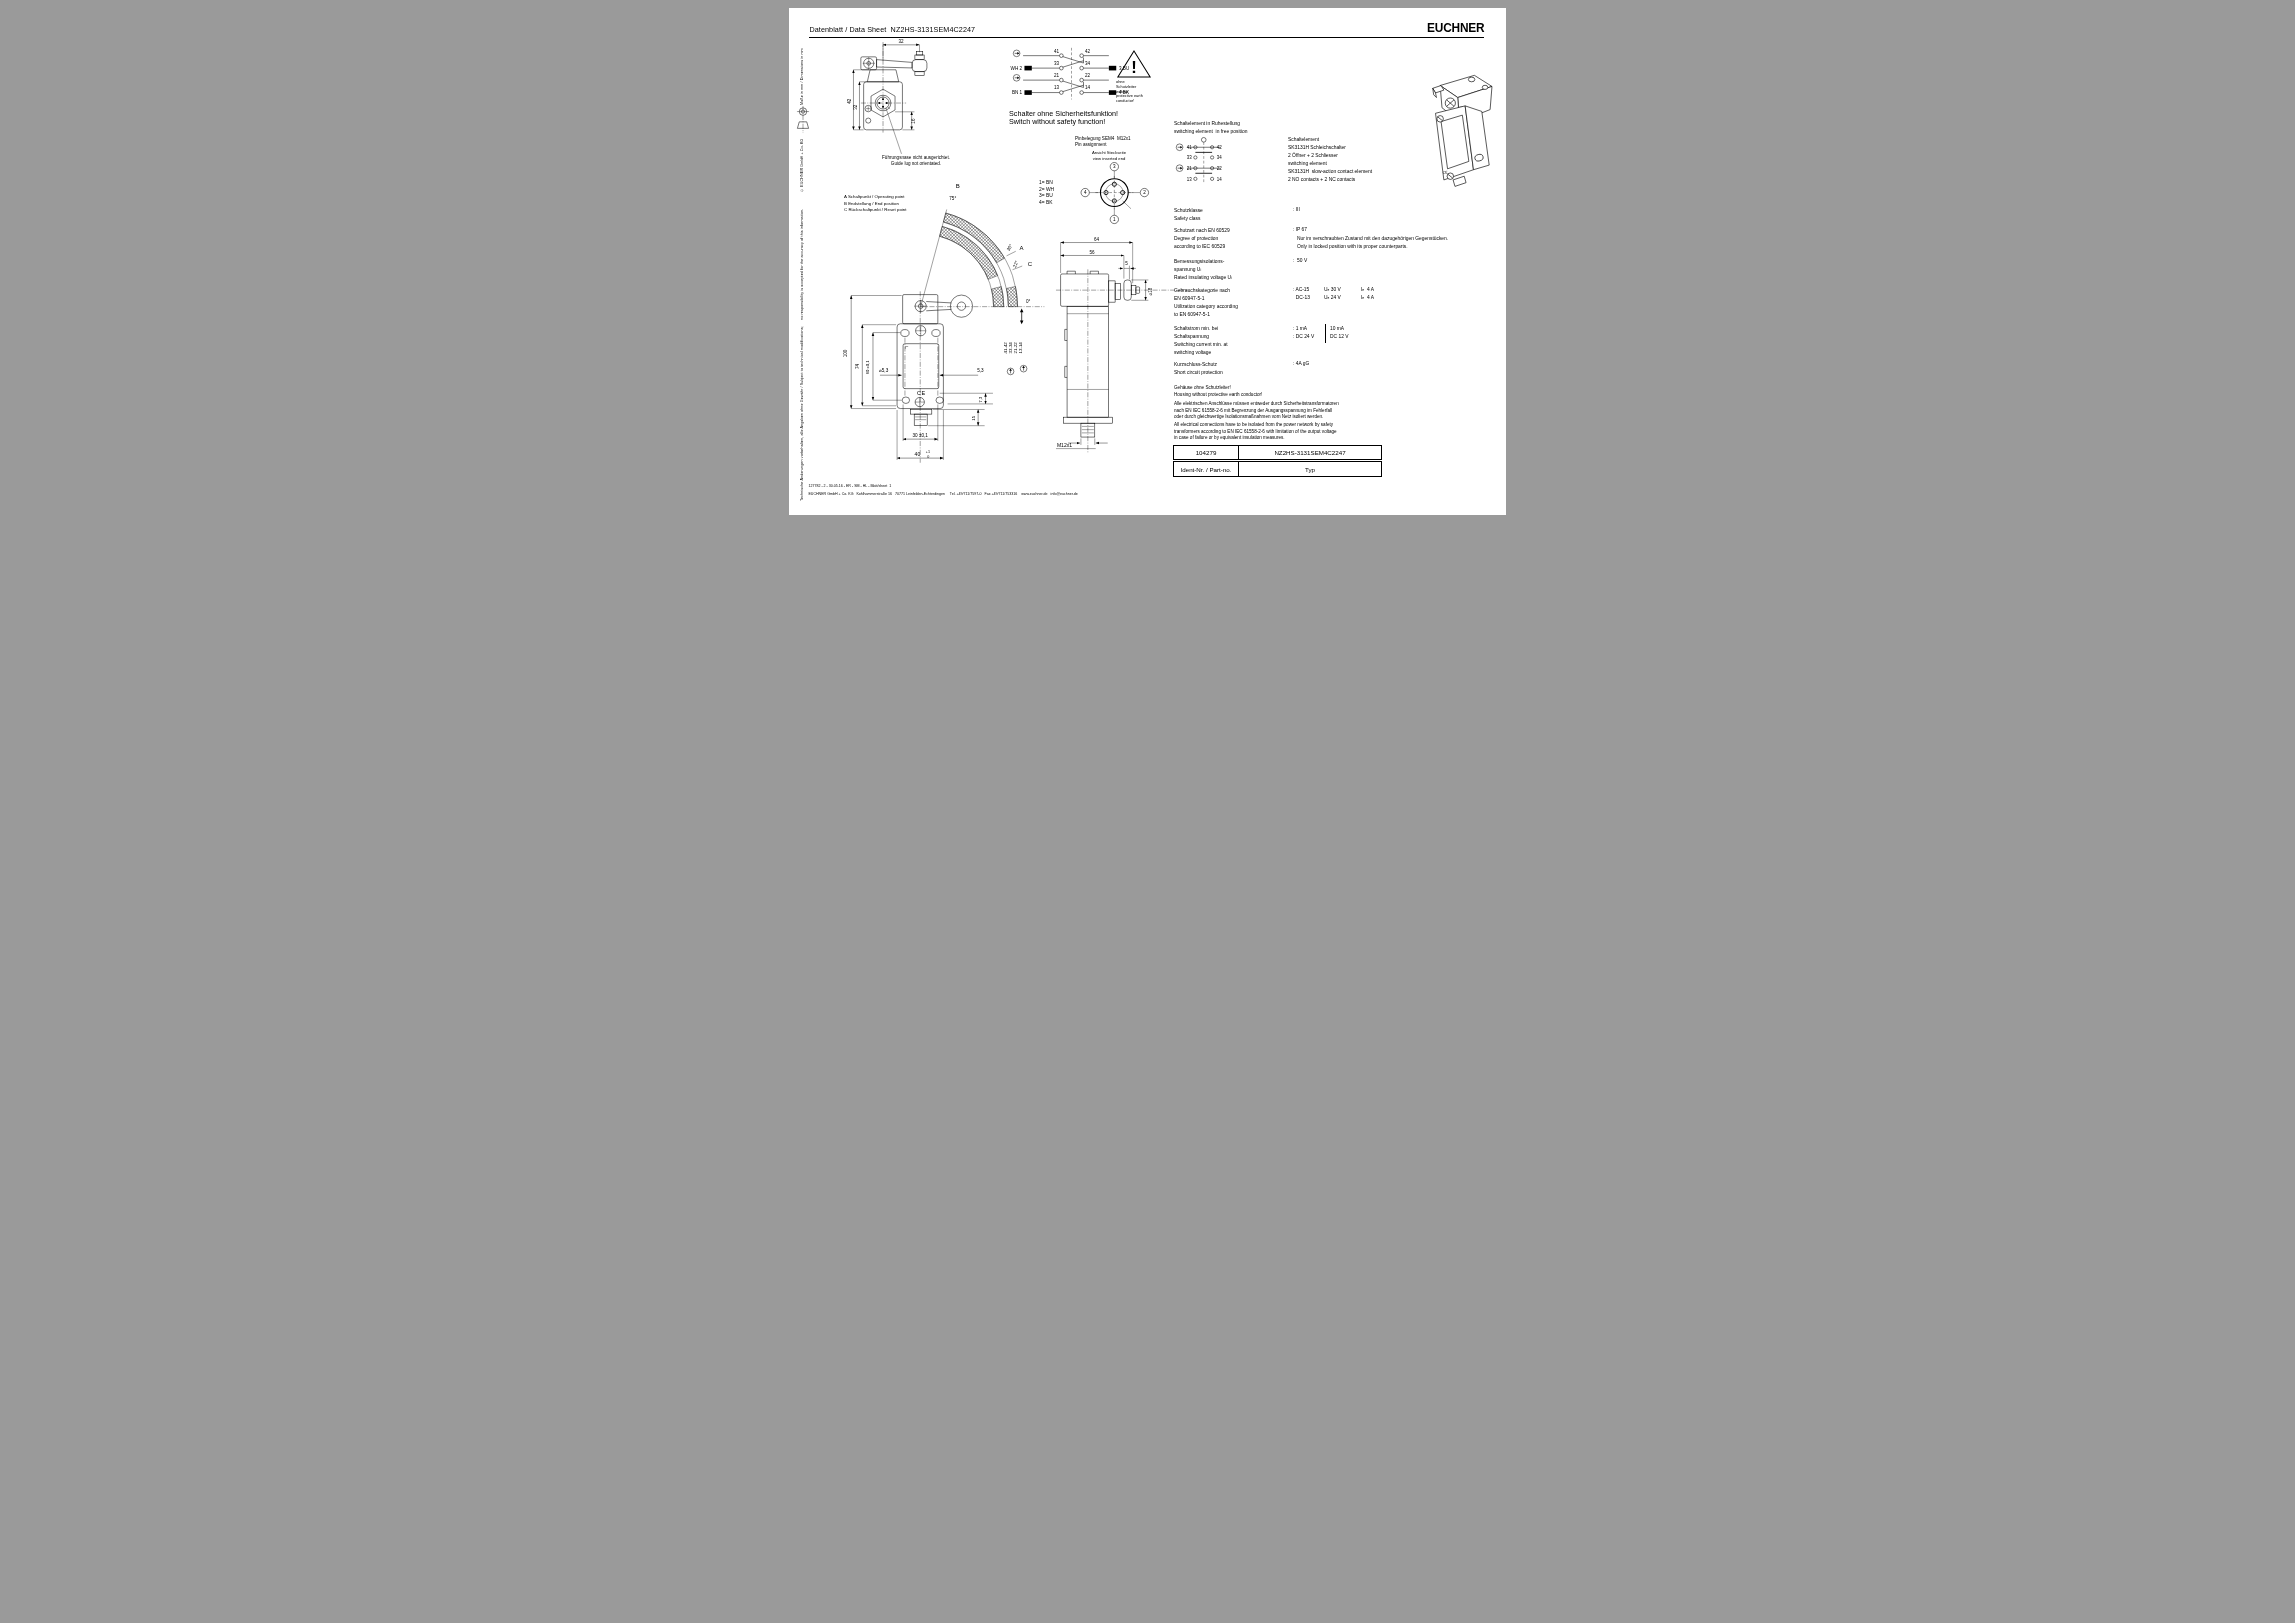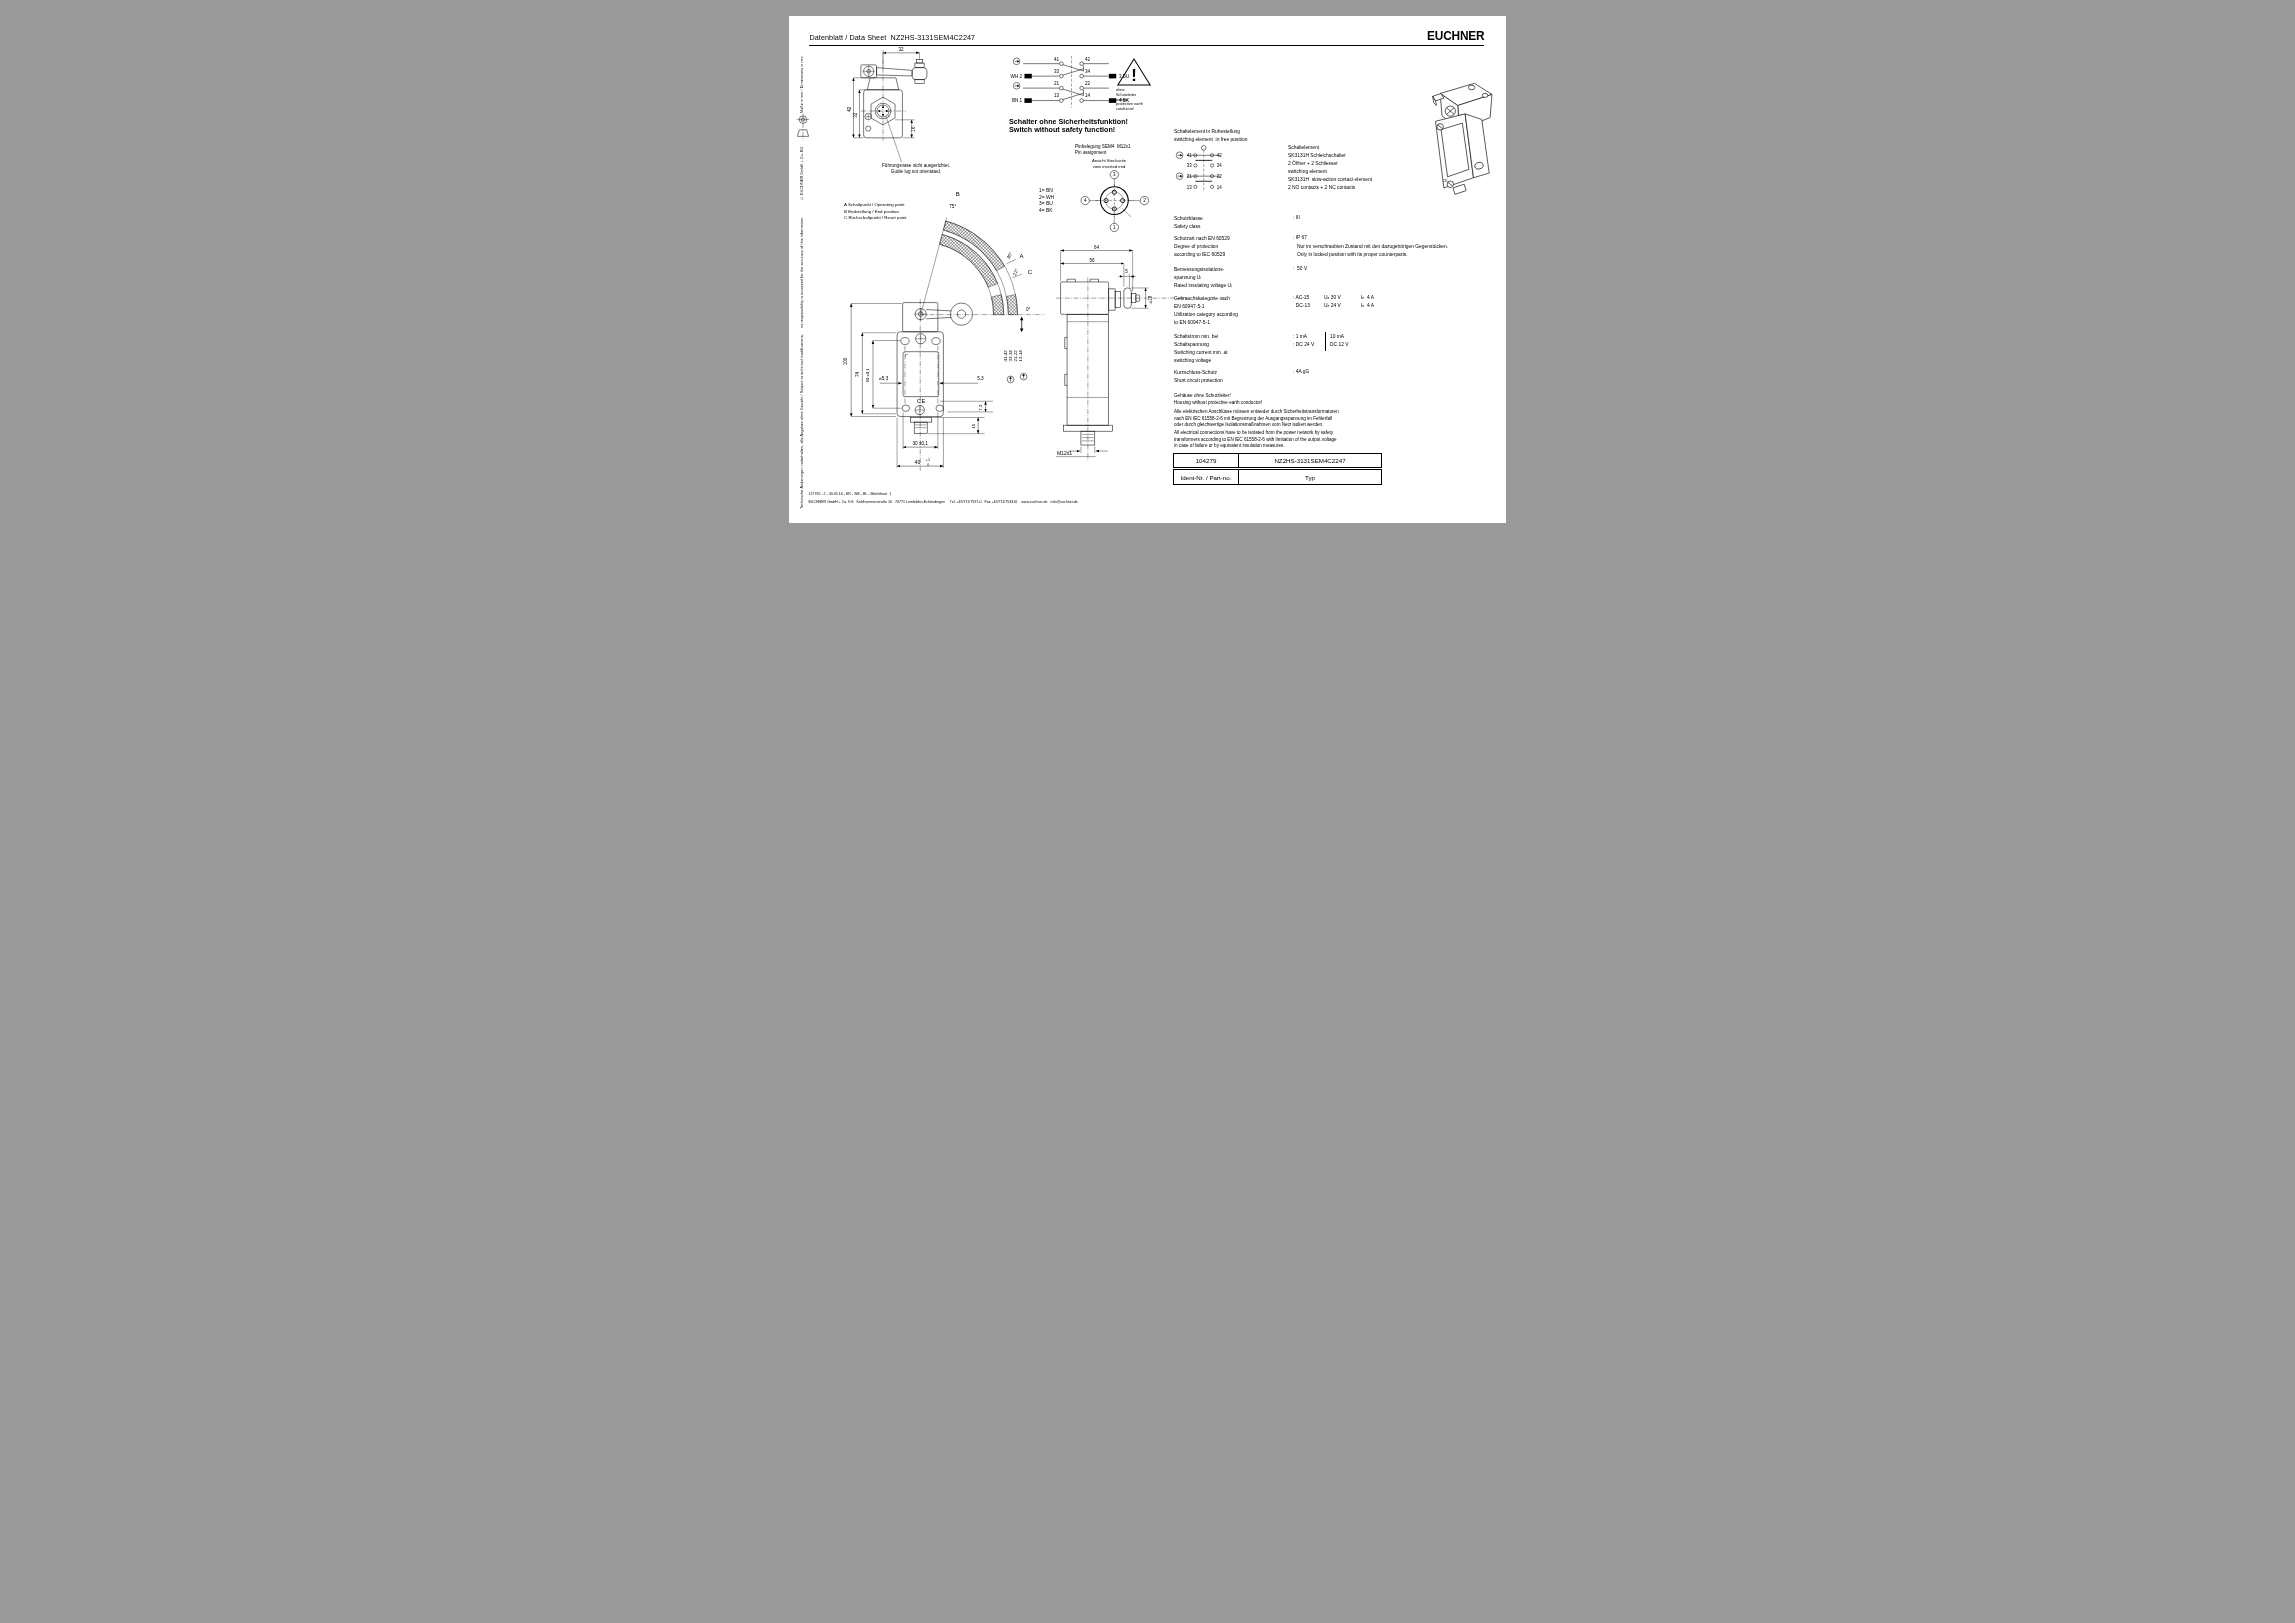--- a/index.html
+++ b/index.html
@@ -1,21 +1,21 @@
 <!DOCTYPE html>
 <html style="font-size:7.4px"><head>
 <meta charset="utf-8">
 <style>
   html,body{margin:0;padding:0;background:#9a9a9a;}
   body{font-family:"Liberation Sans","DejaVu Sans",sans-serif;color:#000;}
-  .page{position:relative;width:717px;height:507px;background:#ffffff;margin:16px auto;overflow:hidden;}
+  .page{position:relative;width:717px;height:507px;background:#ffffff;margin:8px auto;overflow:hidden;}
   .d{position:absolute;color:#000;}
   .pre{white-space:pre-wrap;}
   .c{text-align:center;}
-  .b{font-weight:bold;}
+  .b{font-weight:normal;}
   .vtext{position:absolute;left:11px;width:7.4px;writing-mode:vertical-rl;transform:rotate(180deg);
          font-size:3.7px;letter-spacing:0.1px;white-space:nowrap;color:#000;}
   svg{display:block;overflow:visible;}
   svg text{font-family:"Liberation Sans","DejaVu Sans",sans-serif;fill:#000;stroke:none;}
   .sv{stroke:#000;fill:none;stroke-width:1.15;}
   .sv2{stroke:#000;fill:none;stroke-width:2.2;}
   .thin{stroke:#000;fill:none;stroke-width:.8;}
   .dm{stroke:#000;fill:none;stroke-width:.9;}
   .dash{stroke-dasharray:6 4;}
   .dashdot{stroke-dasharray:11 3 2 3;}

